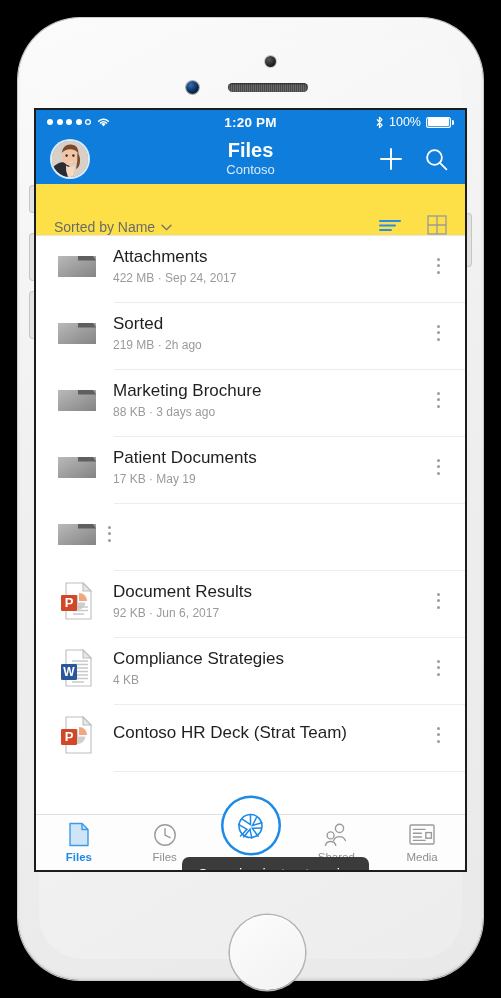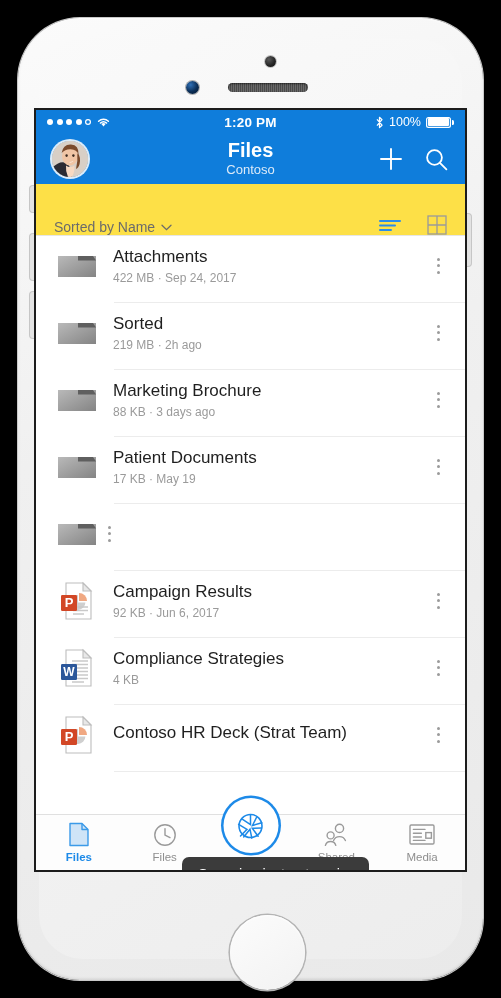--- a/index.html
+++ b/index.html
@@ -393,21 +393,21 @@
           <path d="M6 2 L23 2 L31 10 L31 38 L6 38 Z" fill="#ffffff" stroke="#bdbdbd" stroke-width="1.1"></path>
           <path d="M23 2 L31 10 L23 10 Z" fill="#e8e8e8" stroke="#bdbdbd" stroke-width="1.1"></path>
           <path d="M19 12 A8 8 0 0 1 27 20 L19 20 Z" fill="#f0a882"></path>
           <path d="M18 14 A7.5 7.5 0 1 0 25.4 21.6 L18 21.6 Z" fill="#cfcfcf"></path>
           <path d="M13 26 L28 26 M13 29.5 L28 29.5 M13 33 L24 33" stroke="#c9c9c9" stroke-width="1.5"></path>
           <rect x="1" y="14" width="16" height="16" rx="1.2" fill="#d24726"></rect>
           <text x="9" y="26" font-family="Liberation Sans, sans-serif" font-size="13" font-weight="bold" fill="#ffffff" text-anchor="middle">P</text>
         </svg>
       </div>
       <div class="file-text">
-        <div class="file-name">Campaign Results</div>
+        <div class="file-name">Document Results</div>
         <div class="file-meta">92 KB · Jun 6, 2017</div>
       </div>
       <div class="kebab">
           <i></i>
           <i></i>
           <i></i>
         </div>
     </div>
 
     <div class="file-row">

